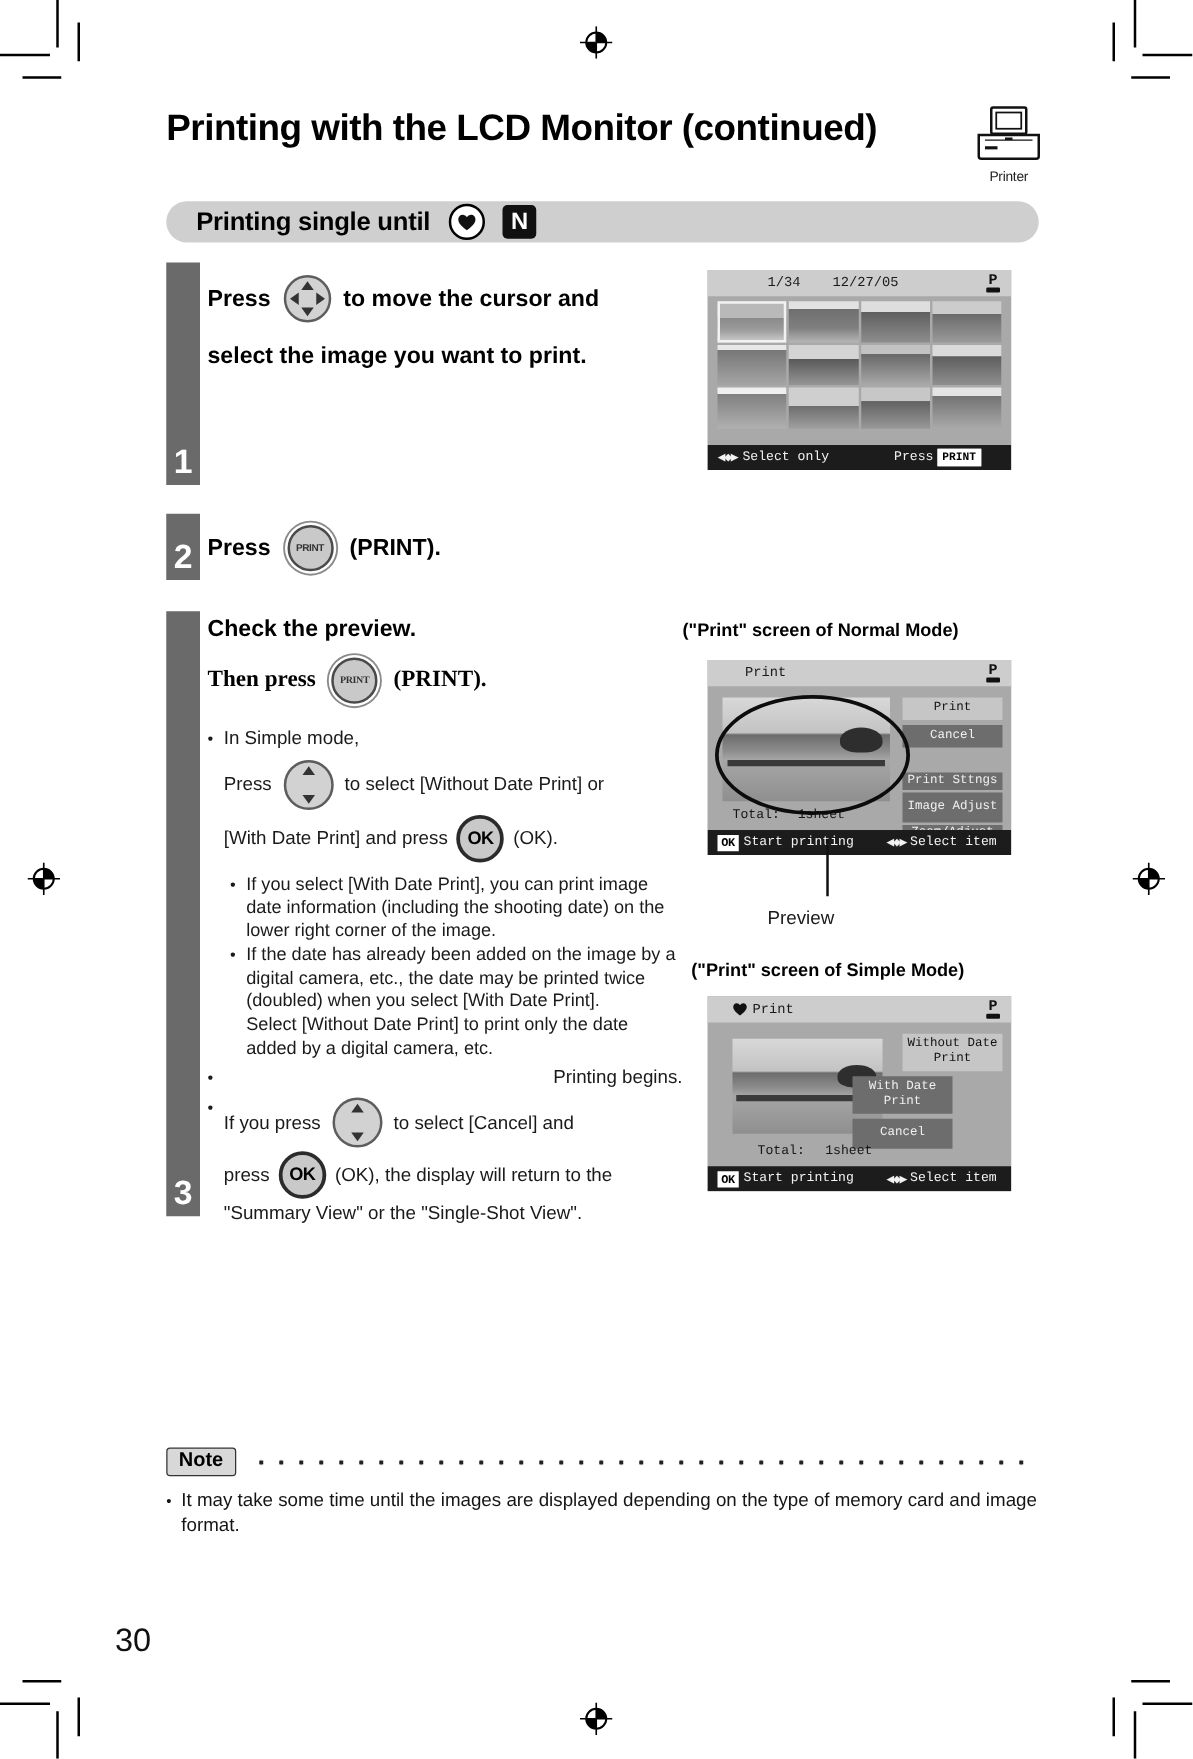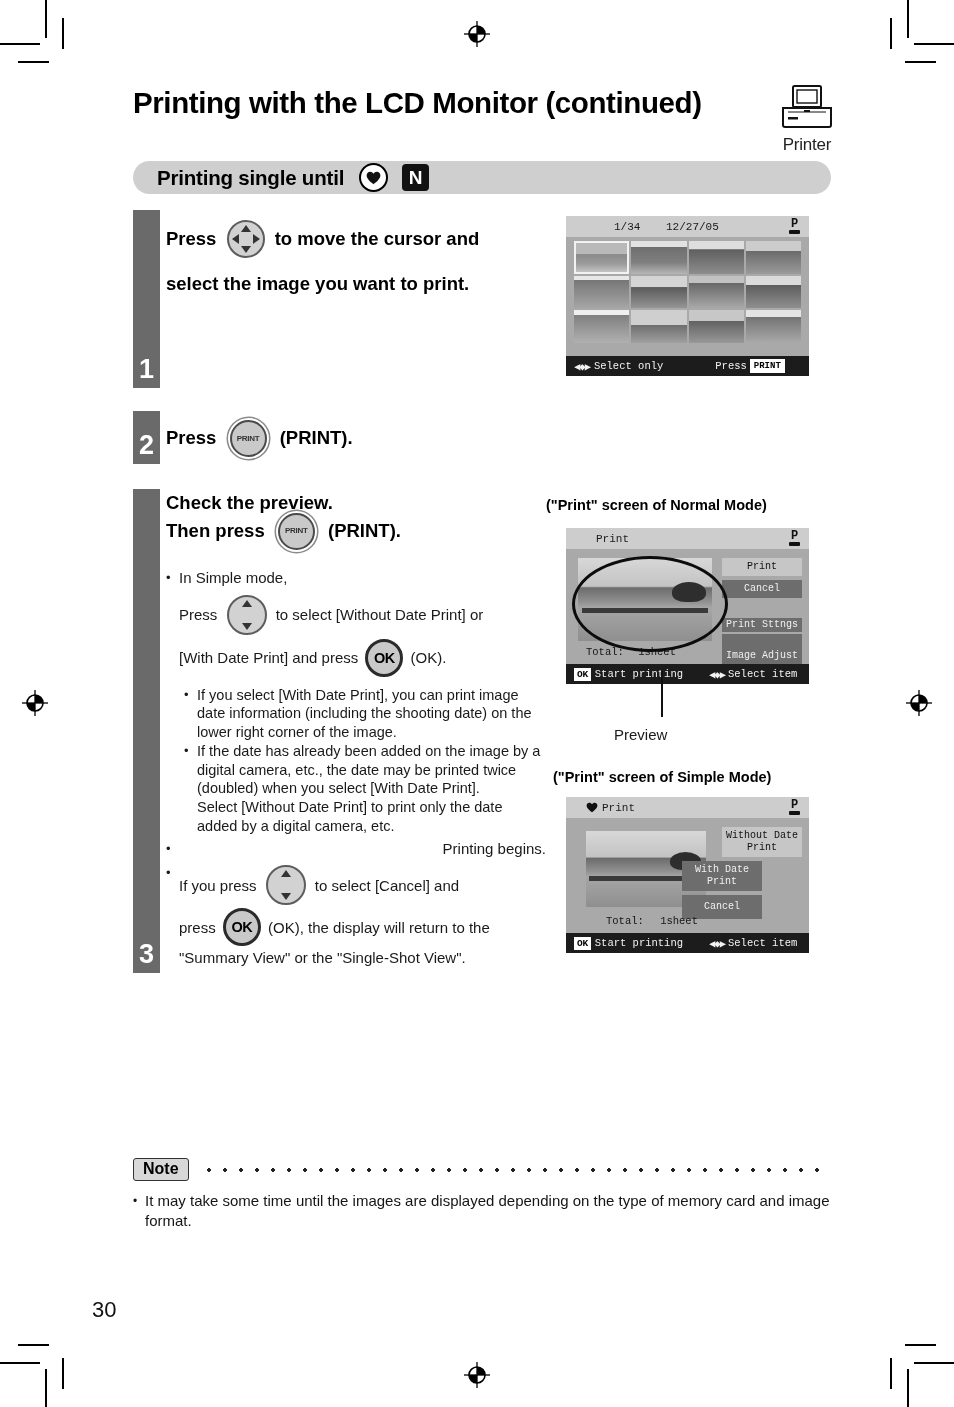--- a/index.html
+++ b/index.html
@@ -33,21 +33,21 @@
     color: #000;
   }
   #printer-badge {
     position: absolute;
     left: 776px;
     top: 84px;
     width: 62px;
     text-align: center;
   }
   #printer-badge .cap {
-    font-size: 17px;
+    font-size: 11px;
     color: #222;
     margin-top: 1px;
     letter-spacing: -0.2px;
   }
 
   
   #section-bar {
     position: absolute;
     left: 133px;
     top: 161px;
@@ -385,21 +385,21 @@
   .note-item::before {
     content: "\2022";
     position: absolute; left: 0; top: 0;
     font-size: 12px;
   }
 
   #page-number {
     position: absolute;
     left: 92px;
     top: 1297px;
-    font-size: 22px;
+    font-size: 26px;
     color: #111;
   }
 </style>
 </head>
 <body>
 
 <div class="cropmark" style="left:45px;top:0px;width:2px;height:38px;"></div>
 <div class="cropmark" style="left:0px;top:43px;width:40px;height:2px;"></div>
 <div class="cropmark" style="left:62px;top:18px;width:2px;height:31px;"></div>
 <div class="cropmark" style="left:18px;top:61px;width:31px;height:2px;"></div>
@@ -530,21 +530,21 @@
   <div class="step-head">
     <span class="txt">Press </span>
     <span class="btn-print">PRINT</span>
     <span class="txt"> (PRINT).</span>
   </div>
 </div>
 
 <div class="step-bar" id="step3-bar">3</div>
 <div class="step-body" style="left:166px;top:494px;width:380px;">
   <div class="step-head">Check the preview.</div>
-  <div class="step-head" style="">
+  <div class="step-head" style="margin-top:13px;font-family:Liberation Serif, serif;">
     <span class="txt">Then press </span>
     <span class="btn-print">PRINT</span>
     <span class="txt"> (PRINT).</span>
   </div>
 
   <div class="bullet-l1" style="margin-top:18px;">In Simple mode,</div>
 
   <div class="inline-row" style="margin-top:7px;margin-left:13px;">
     <span>Press </span>
     <span class="btn-dpad2">
@@ -590,21 +590,21 @@
   <div class="lcd-prev" style="left:12px;top:30px;width:134px;height:83px;background:linear-gradient(#d8d8d8 0%,#c3c3c3 34%,#6c6c6c 36%,#8e8e8e 52%,#a6a6a6 60%,#8f8f8f 100%);">
     <div style="position:absolute;right:6px;top:24px;width:34px;height:20px;background:#2e2e2e;border-radius:50% 50% 40% 40%;"></div>
     <div style="position:absolute;left:4px;top:50px;width:126px;height:5px;background:#3a3a3a;"></div>
   </div>
   <div class="menu-col" style="top:30px;">
     <div class="menu-btn">Print</div>
     <div class="menu-btn dark">Cancel</div>
   </div>
   <div class="menu-col" style="top:90px;gap:2px;">
     <div class="menu-btn dark" style="padding:1px 4px;">Print Sttngs</div>
-    <div class="menu-btn dark" style="padding:16px 4px;">Image Adjust</div>
+    <div class="menu-btn dark" style="padding:6px 4px;">Image Adjust</div>
     <div class="menu-btn dark" style="padding:1px 4px;">Zoom/Adjust</div>
   </div>
   <div class="total-line" style="top:118px;">
     <span>Total:</span>
     <span style="margin-left:8px;">1sheet</span>
   </div>
   <div class="lcd-botbar">
     <span class="okchip">OK</span>
     <span>Start printing</span>
     <span style="margin-left:26px;margin-right:3px;letter-spacing:-1px;">◀◆▶</span>

